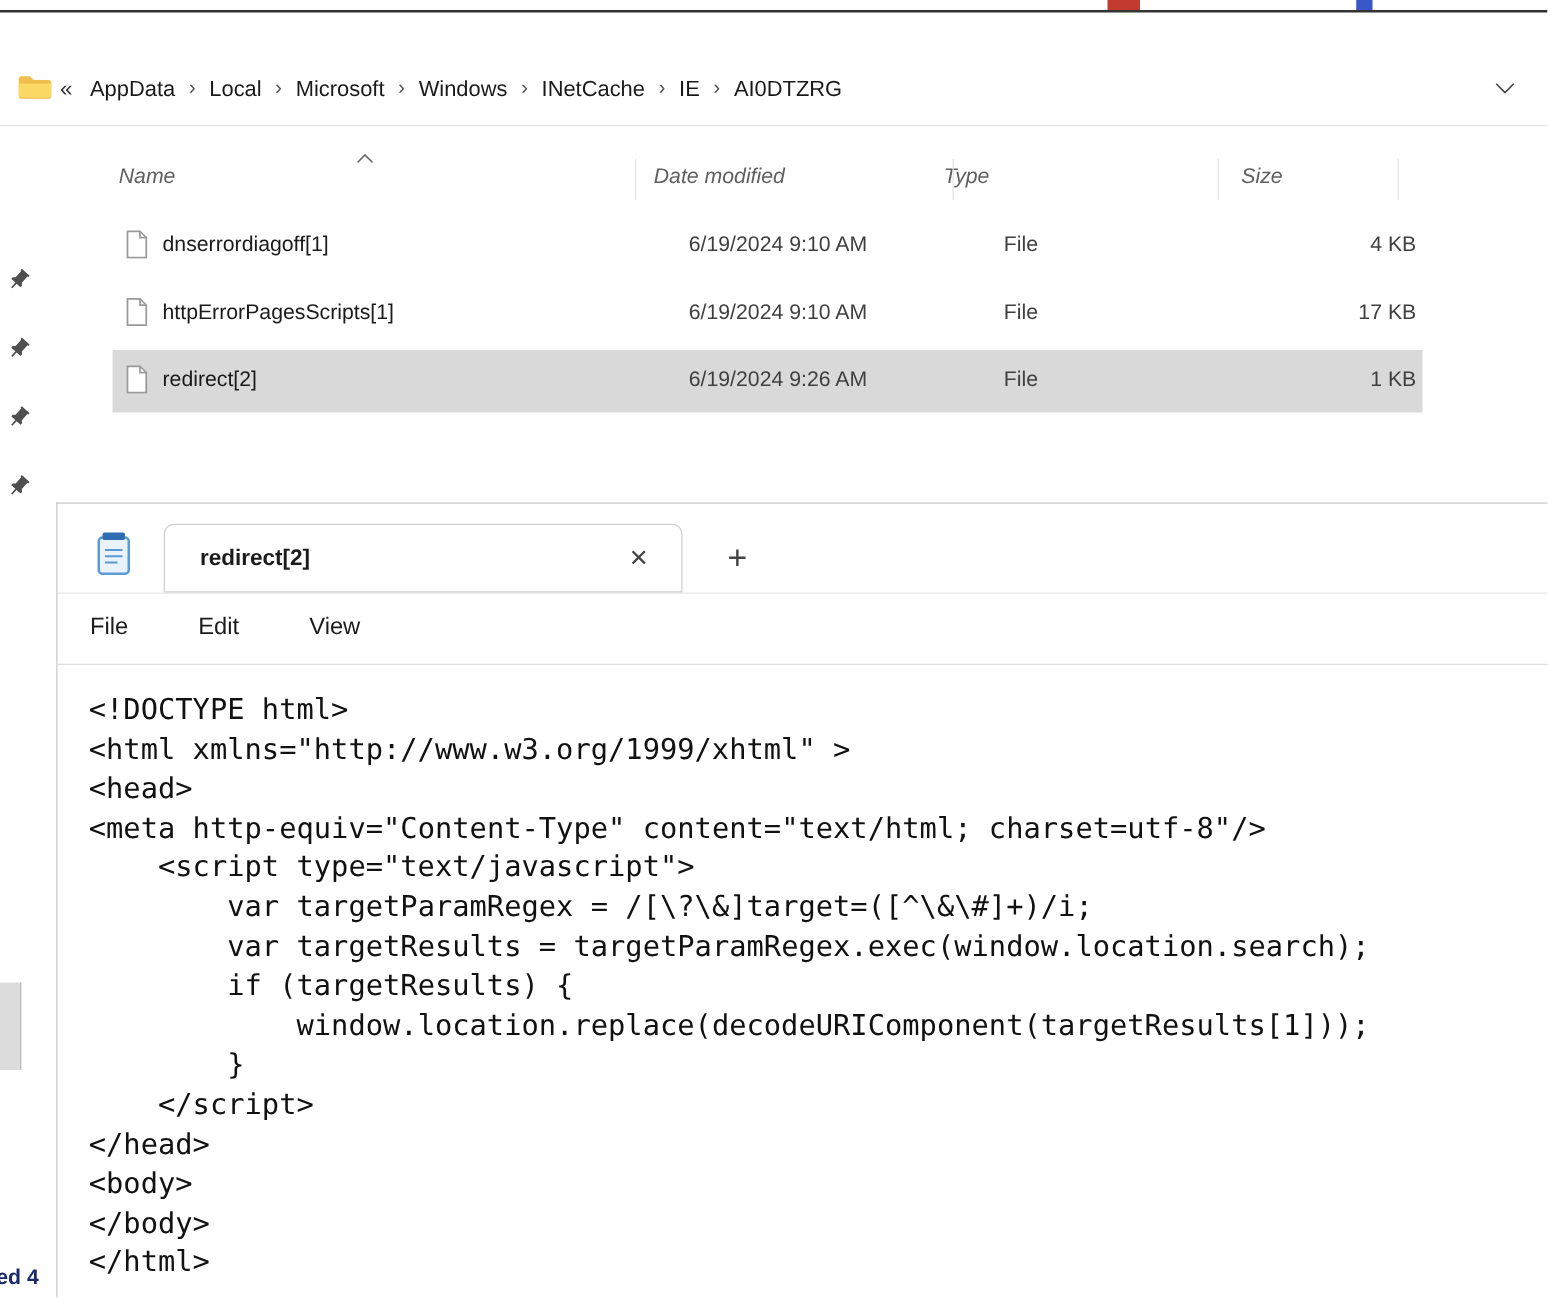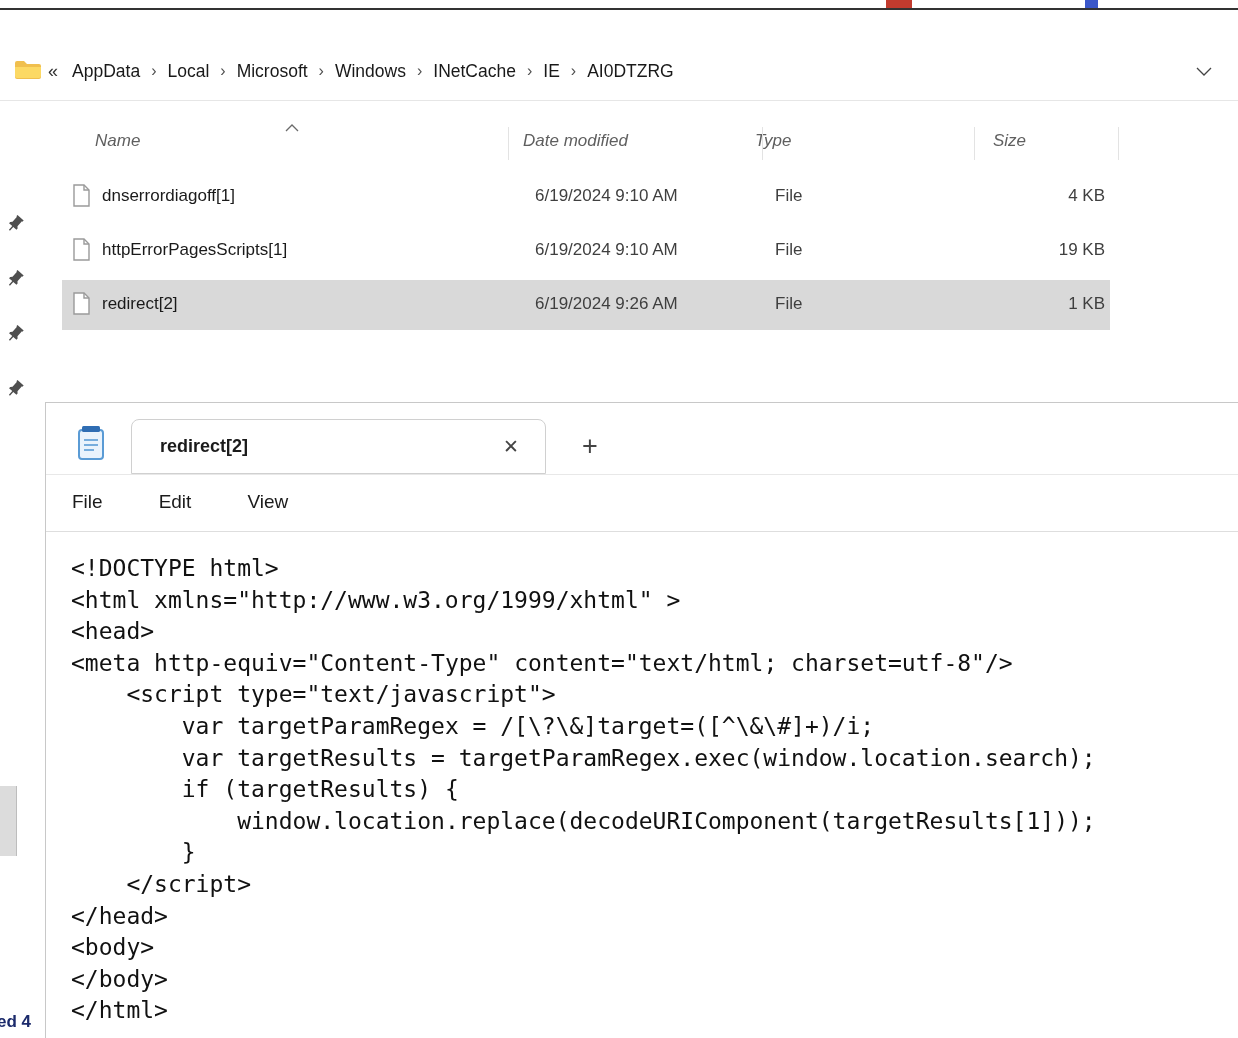--- a/index.html
+++ b/index.html
@@ -23,28 +23,28 @@
   .crumb-sep { font-size:16px; color:#505050; padding:0 9px; }
   .addr-chevron { top:62px; left:1196px; }
   .addr-sep { top:100px; left:0; width:1238px; height:1px; background:#e6e6e6; }
 
   
   .col-header { font-size:17px; color:#5f5f5f; top:131px;font-style:italic; }
   .sort-caret { top:118px; left:285px; }
   .hdr-sep { top:127px; width:1px; height:33px; background:#e3e3e3; }
 
   
-  .file-list { top:170px; left:0; width:1238px; }
+  .file-list { top:170px; left:0; width:1238px;padding-left:28px; }
   .file-row { position:relative; height:54px; width:1238px; }
   .row-bg { position:absolute; left:62px; top:2px; width:1048px; height:50px; background:transparent; }
   .file-row.selected .row-bg { background:#d9d9d9; }
   .cell { position:absolute; top:16px; font-size:17px; }
   .icon-cell { left:72px; top:14px; }
   .cell.name { left:102px; color:#1a1a1a; }
-  .cell.date { left:523px; color:#3f3f3f;margin-left:12px; }
+  .cell.date { left:523px; color:#3f3f3f; }
   .cell.type { left:775px; color:#3f3f3f; }
   .cell.size { left:975px; width:130px; text-align:right; color:#3f3f3f; }
 
   
   .pin { left:5px; width:20px; height:20px; }
   .stray-scrollbar { left:0; top:786px; width:17px; height:70px; background:#dcdcdc; border-right:1px solid #bdbdbd; }
   .status-fragment { left:-3px; top:1012px; font-size:17px; color:#1b2a6b; font-weight:bold; }
 
   
   .notepad { left:45px; top:402px; width:1193px; height:636px; background:#fff;
@@ -128,21 +128,21 @@
     </div>
     <div class="file-row">
       <div class="row-bg"></div>
       <span class="cell icon-cell"><svg width="19" height="23" viewBox="0 0 19 23">
           <path d="M2 1 h10 l5 5 v16 h-15 z" fill="#fff" stroke="#9a9a9a" stroke-width="1.4"></path>
           <path d="M12 1 v5 h5" fill="none" stroke="#9a9a9a" stroke-width="1.4"></path>
         </svg></span>
       <span class="cell name">httpErrorPagesScripts[1]</span>
       <span class="cell date">6/19/2024 9:10 AM</span>
       <span class="cell type">File</span>
-      <span class="cell size">19 KB</span>
+      <span class="cell size">17 KB</span>
     </div>
     <div class="file-row selected">
       <div class="row-bg"></div>
       <span class="cell icon-cell"><svg width="19" height="23" viewBox="0 0 19 23">
           <path d="M2 1 h10 l5 5 v16 h-15 z" fill="#fff" stroke="#9a9a9a" stroke-width="1.4"></path>
           <path d="M12 1 v5 h5" fill="none" stroke="#9a9a9a" stroke-width="1.4"></path>
         </svg></span>
       <span class="cell name">redirect[2]</span>
       <span class="cell date">6/19/2024 9:26 AM</span>
       <span class="cell type">File</span>

